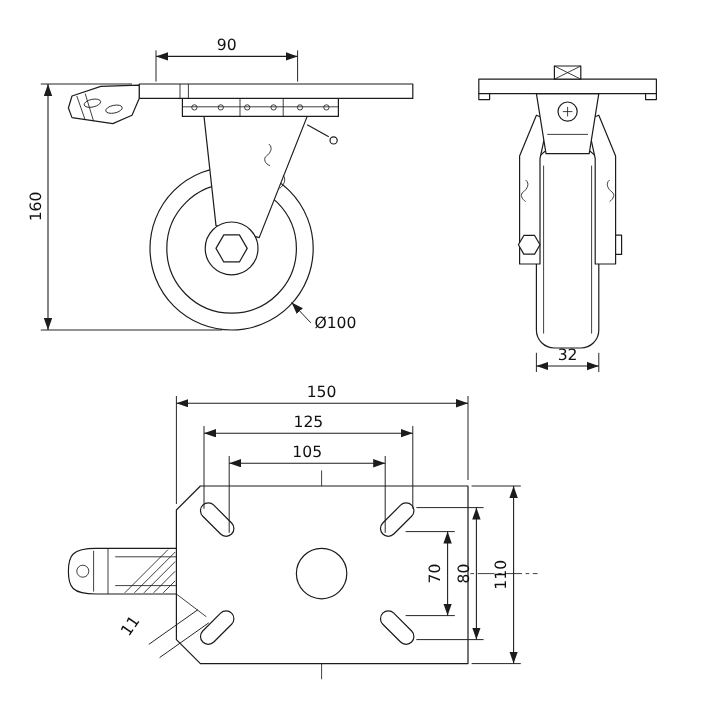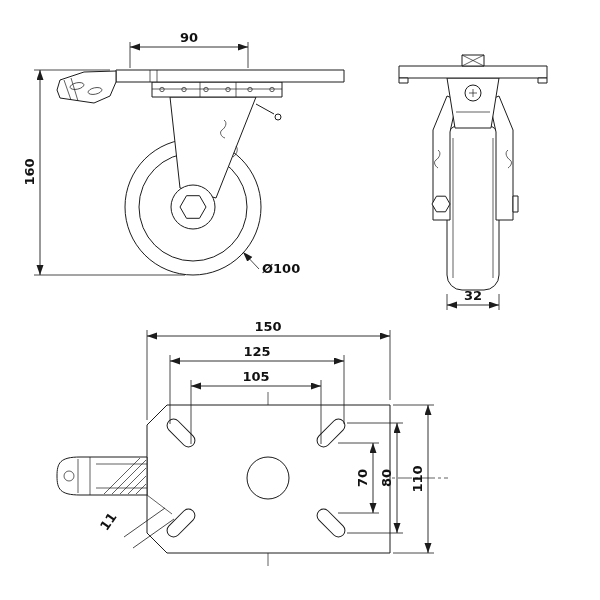--- a/index.html
+++ b/index.html
@@ -1,16 +1,16 @@
 <!DOCTYPE html>
 <html><head>
 <meta charset="utf-8">
 <style>
   html,body{margin:0;padding:0;background:#ffffff;}
-  .sheet{width:600px;height:600px;background:#ffffff;position:relative;overflow:hidden;font-weight:bold;}
+  .sheet{width:600px;height:600px;background:#ffffff;position:relative;overflow:hidden;}
   svg{display:block;}
   .ln{stroke:#1c1c1c;stroke-width:1;fill:none;stroke-linejoin:round;}
   .lnf{stroke:#1c1c1c;stroke-width:1;fill:#ffffff;stroke-linejoin:round;}
   .thin{stroke:#1c1c1c;stroke-width:.7;fill:none;}
   .dim{stroke:#1c1c1c;stroke-width:.9;fill:none;}
   .ext{stroke:#1c1c1c;stroke-width:.8;fill:none;}
   .cl{stroke:#1c1c1c;stroke-width:.7;fill:none;stroke-dasharray:14 3 3 3;}
   .dimtext{font-family:"DejaVu Sans","Liberation Sans",sans-serif;font-size:13px;fill:#111111;}
 </style>
 </head>

